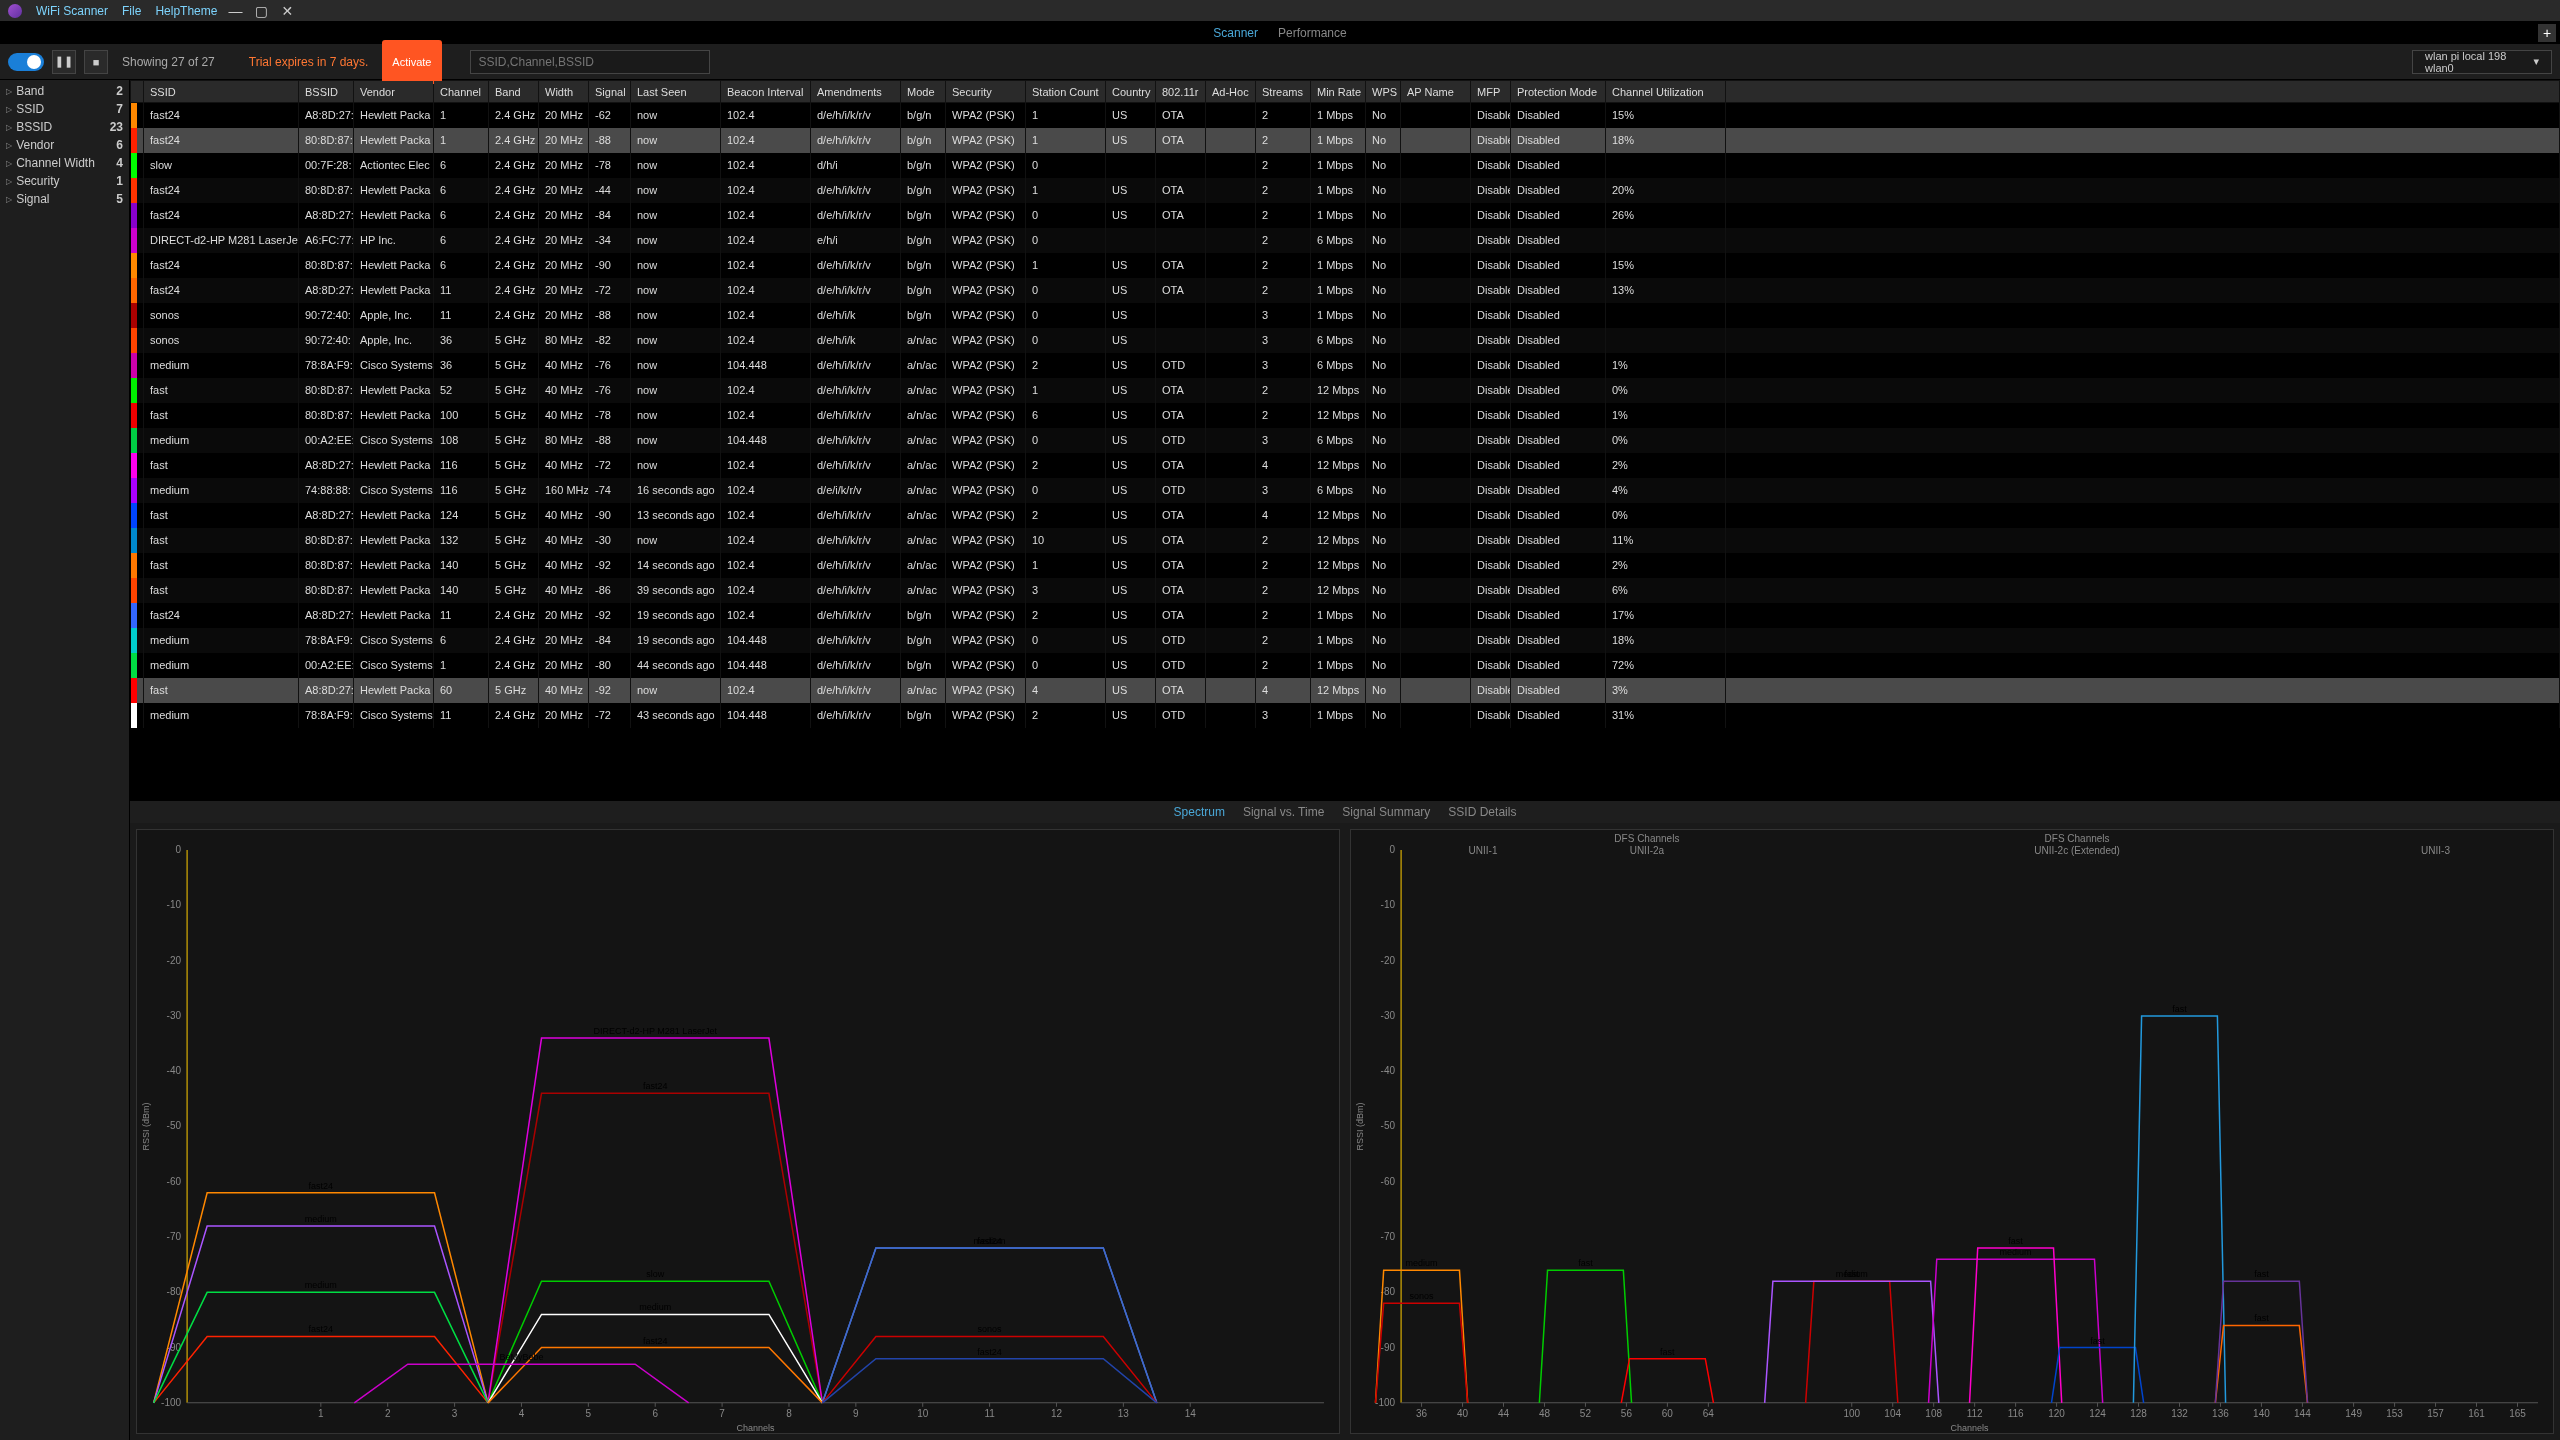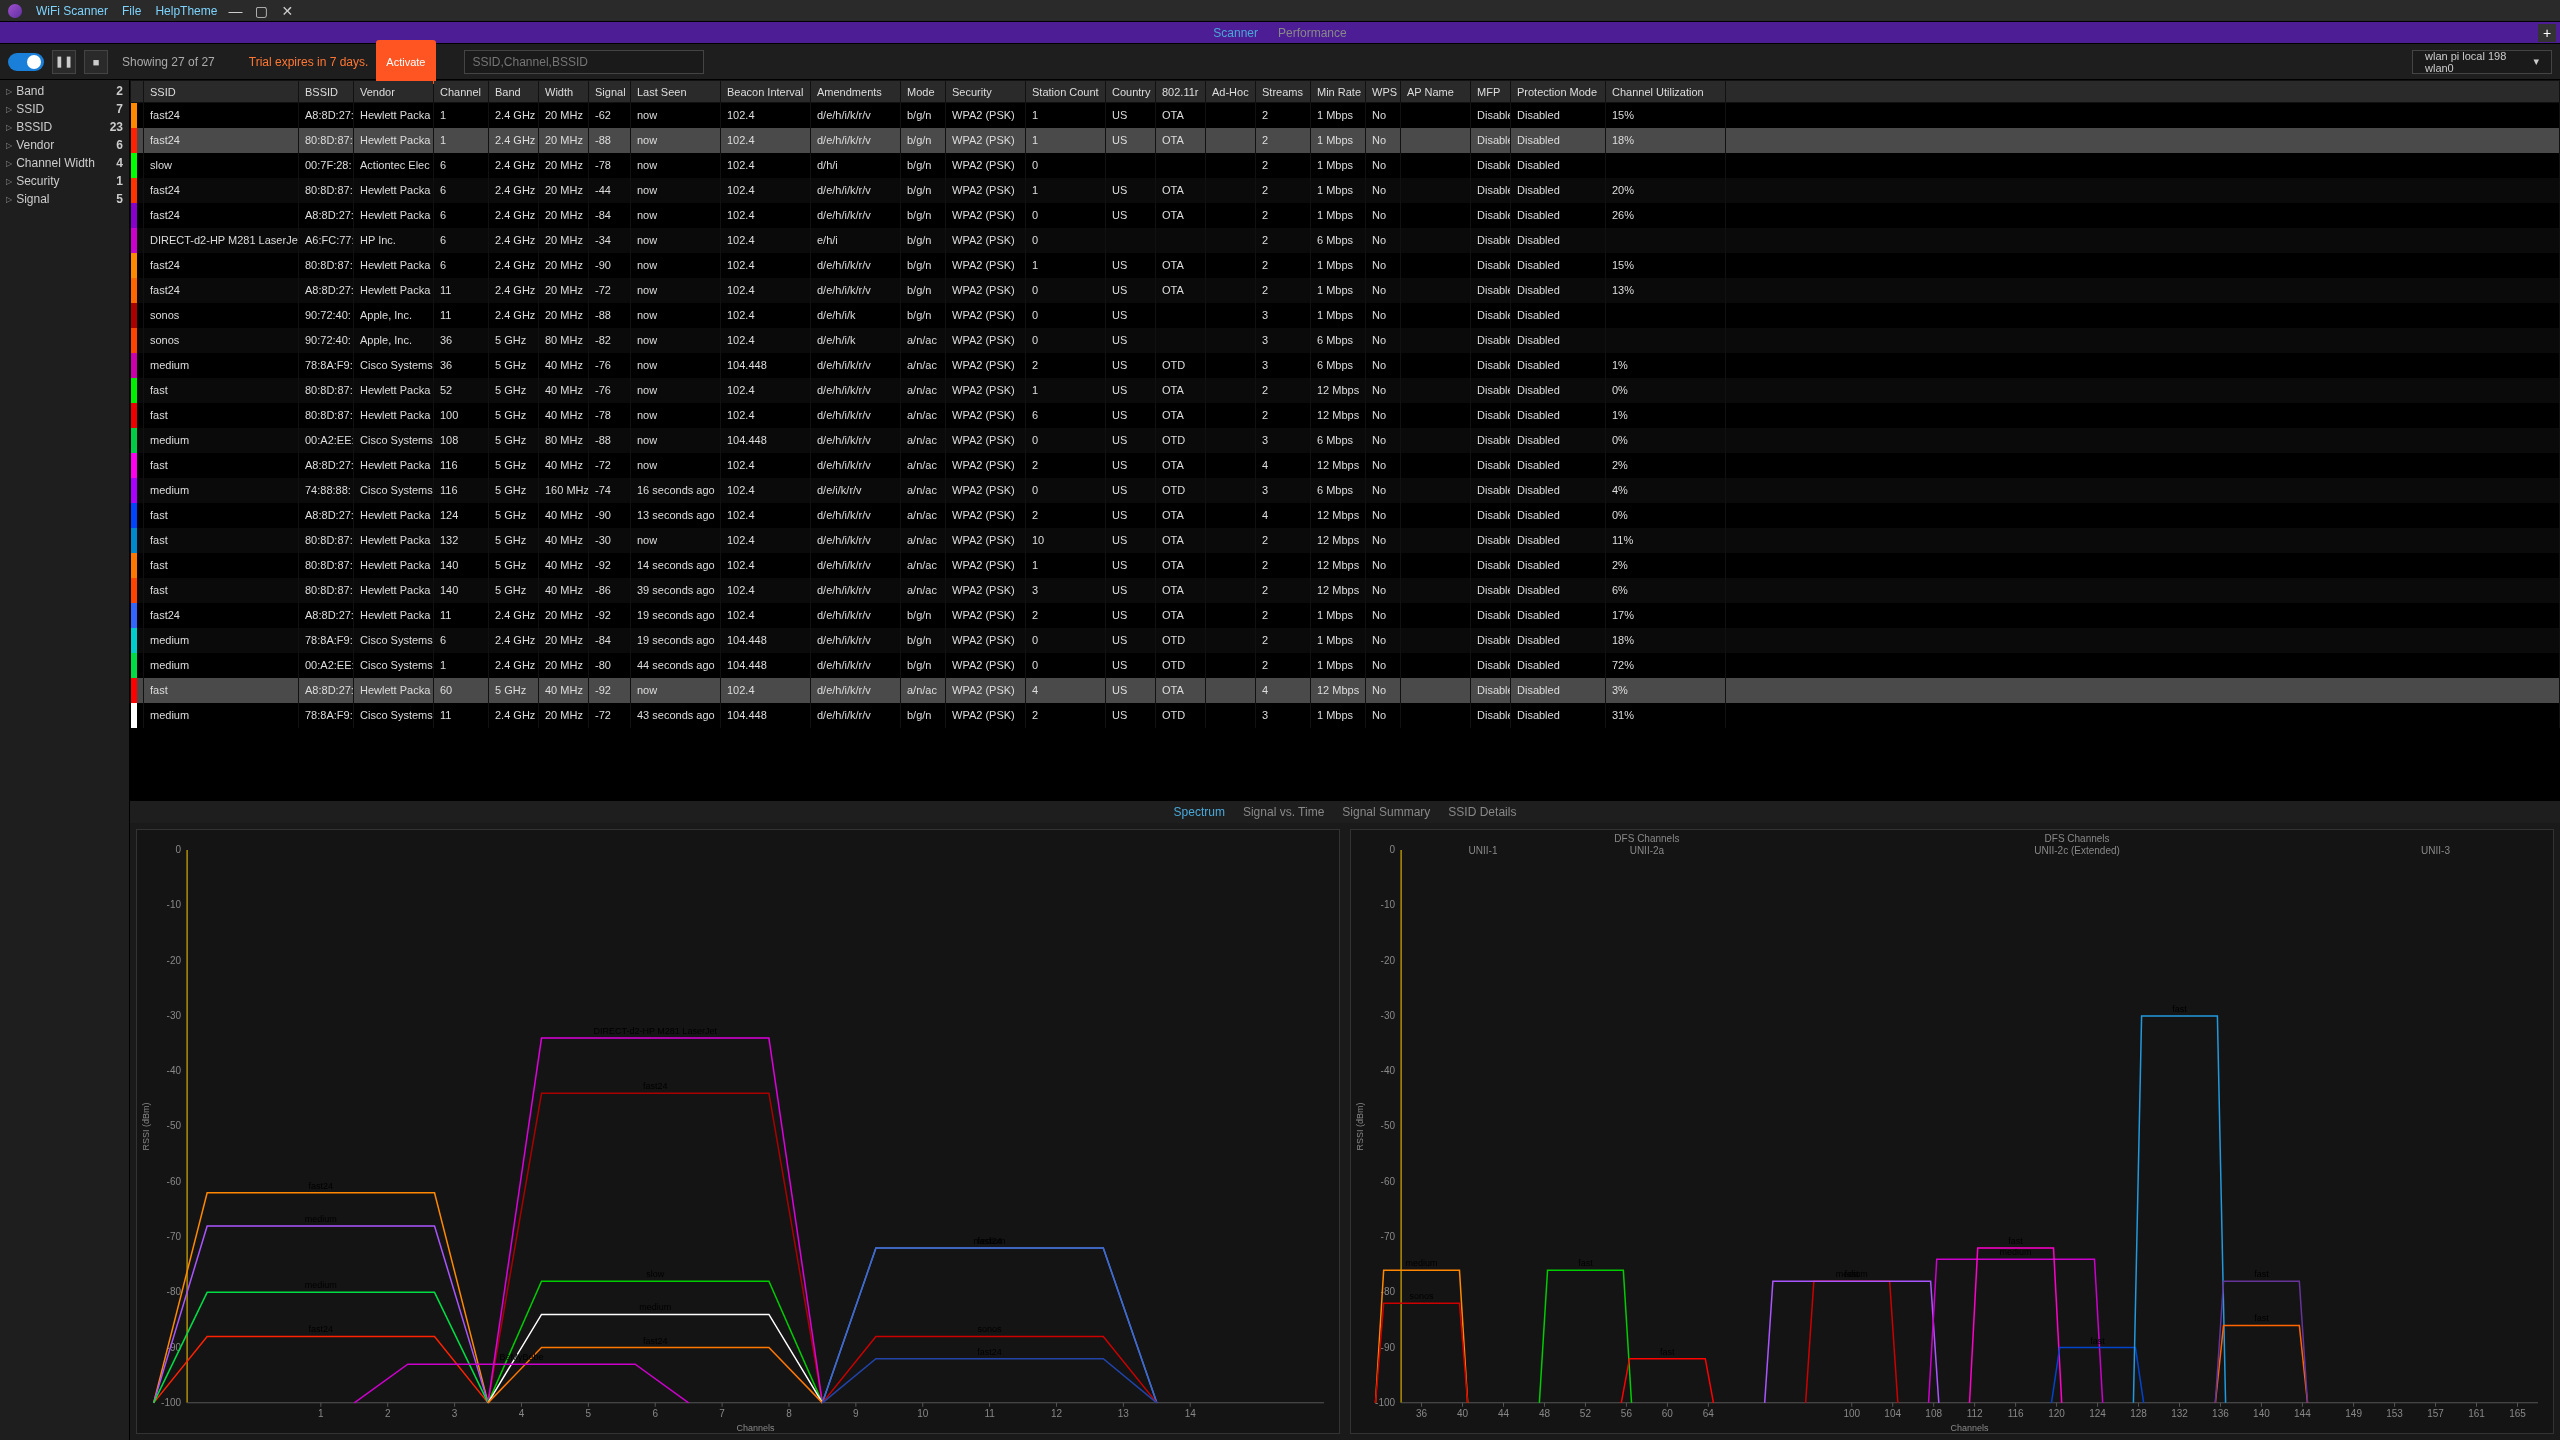--- a/index.html
+++ b/index.html
@@ -4,31 +4,31 @@
 <style>
 * { margin: 0; padding: 0; box-sizing: border-box; font-family: -apple-system, BlinkMacSystemFont, "Segoe UI", sans-serif; }
 body { background: #1a1a1a; color: #ccc; font-size: 11px; overflow: hidden; width: 2560px; height: 1440px; }
 .titlebar { height: 22px; background: #2a2a2a; display: flex; align-items: center; padding: 0 8px; border-bottom: 1px solid #000; }
 .titlebar .left { display: flex; gap: 14px; }
 .titlebar .center { flex: 1; text-align: center; color: #aaa; font-size: 12px; }
 .titlebar .right { display: flex; gap: 10px; align-items: center; }
 .titlebar .menu-item { color: #7dd3fc; cursor: pointer; font-size: 12px; }
 .titlebar .win-btn { width: 16px; height: 16px; display: inline-flex; align-items: center; justify-content: center; color: #ccc; cursor: pointer; font-size: 14px; }
 .app-icon { width: 14px; height: 14px; border-radius: 50%; background: linear-gradient(135deg, #a050d0, #6030a0); display: inline-block; }
-.subtabs { height: 22px; background: #4c1d95; display: flex; align-items: center; justify-content: center; gap: 20px; font-size: 12px; border-bottom: 1px solid #000; position: relative; }
+.subtabs { height: 22px; background: #000000; display: flex; align-items: center; justify-content: center; gap: 20px; font-size: 12px; border-bottom: 1px solid #000; position: relative; }
 .subtabs .tab { color: #888; cursor: pointer; }
 .subtabs .tab.active { color: #4aa8d8; }
 .subtabs .add-btn { position: absolute; right: 4px; top: 2px; width: 18px; height: 18px; background: #333; color: #fff; text-align: center; line-height: 18px; cursor: pointer; font-size: 14px; }
 .toolbar { height: 36px; background: #1e1e1e; display: flex; align-items: center; padding: 0 8px; gap: 8px; border-bottom: 1px solid #000; position: relative; }
 .toggle { width: 36px; height: 18px; background: #1a7fd8; border-radius: 9px; position: relative; cursor: pointer; }
 .toggle::after { content: ''; width: 14px; height: 14px; background: #fff; border-radius: 50%; position: absolute; top: 2px; left: 19px; }
 .ctrl-btn { width: 24px; height: 24px; background: #2a2a2a; border: 1px solid #444; display: flex; align-items: center; justify-content: center; cursor: pointer; color: #ccc; }
 .showing { color: #aaa; font-size: 12px; margin-left: 6px; }
 .trial { color: #ff7733; font-size: 12px; margin-left: 26px; }
-.activate-btn { background: #ff5522; color: #fff; padding: 16px 10px; border-radius: 3px; cursor: pointer; font-size: 11px; margin-left: 0; }
+.activate-btn { background: #ff5522; color: #fff; padding: 16px 10px; border-radius: 3px; cursor: pointer; font-size: 11px; margin-left: 6px; }
 .search-box { width: 240px; height: 24px; background: #1a1a1a; border: 1px solid #444; color: #888; padding: 0 8px; margin-left: 20px; font-size: 12px; }
 .iface-select { position: absolute; right: 8px; width: 140px; height: 24px; background: #1a1a1a; border: 1px solid #444; color: #ccc; padding: 0 12px; font-size: 11px; display: flex; align-items: center; justify-content: space-between; cursor: pointer; }
 .main { display: flex; height: calc(100% - 22px - 22px - 36px); }
 .sidebar { width: 130px; background: #1e1e1e; border-right: 1px solid #000; padding: 2px 0; }
 .sidebar .filter { display: flex; align-items: center; padding: 2px 6px; font-size: 12px; color: #ccc; cursor: pointer; }
 .sidebar .filter .tri { font-size: 8px; margin-right: 4px; color: #888; }
 .sidebar .filter .cnt { margin-left: auto; font-weight: bold; }
 .content { flex: 1; display: flex; flex-direction: column; }
 .table-wrap { height: 748px; overflow: auto; background: #000; }
 table { border-collapse: collapse; width: 100%; table-layout: fixed; }

